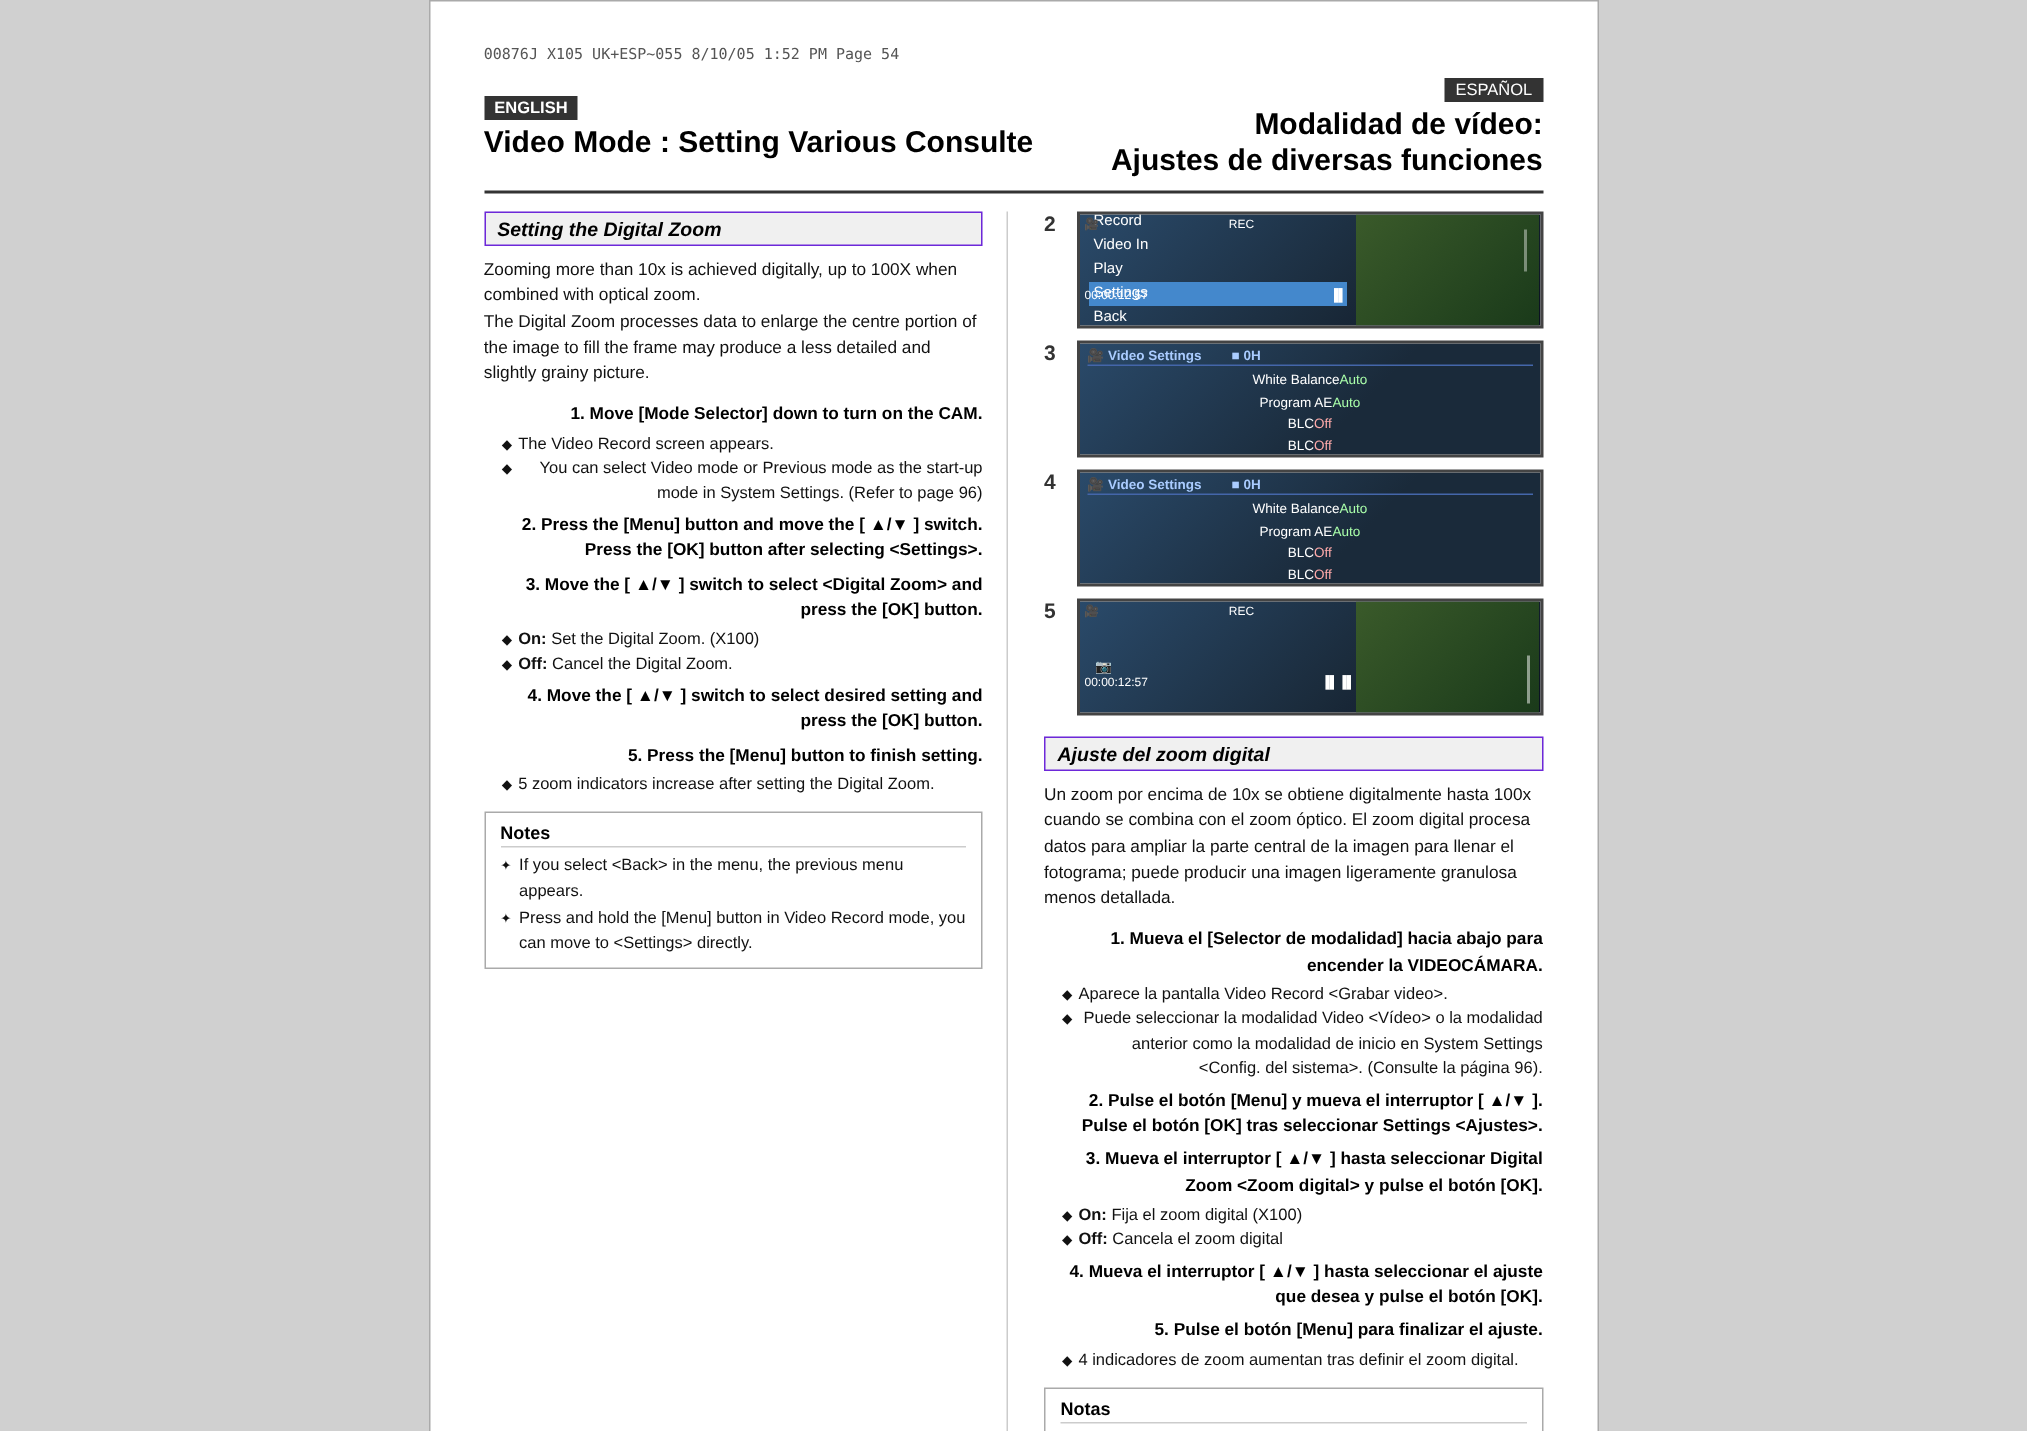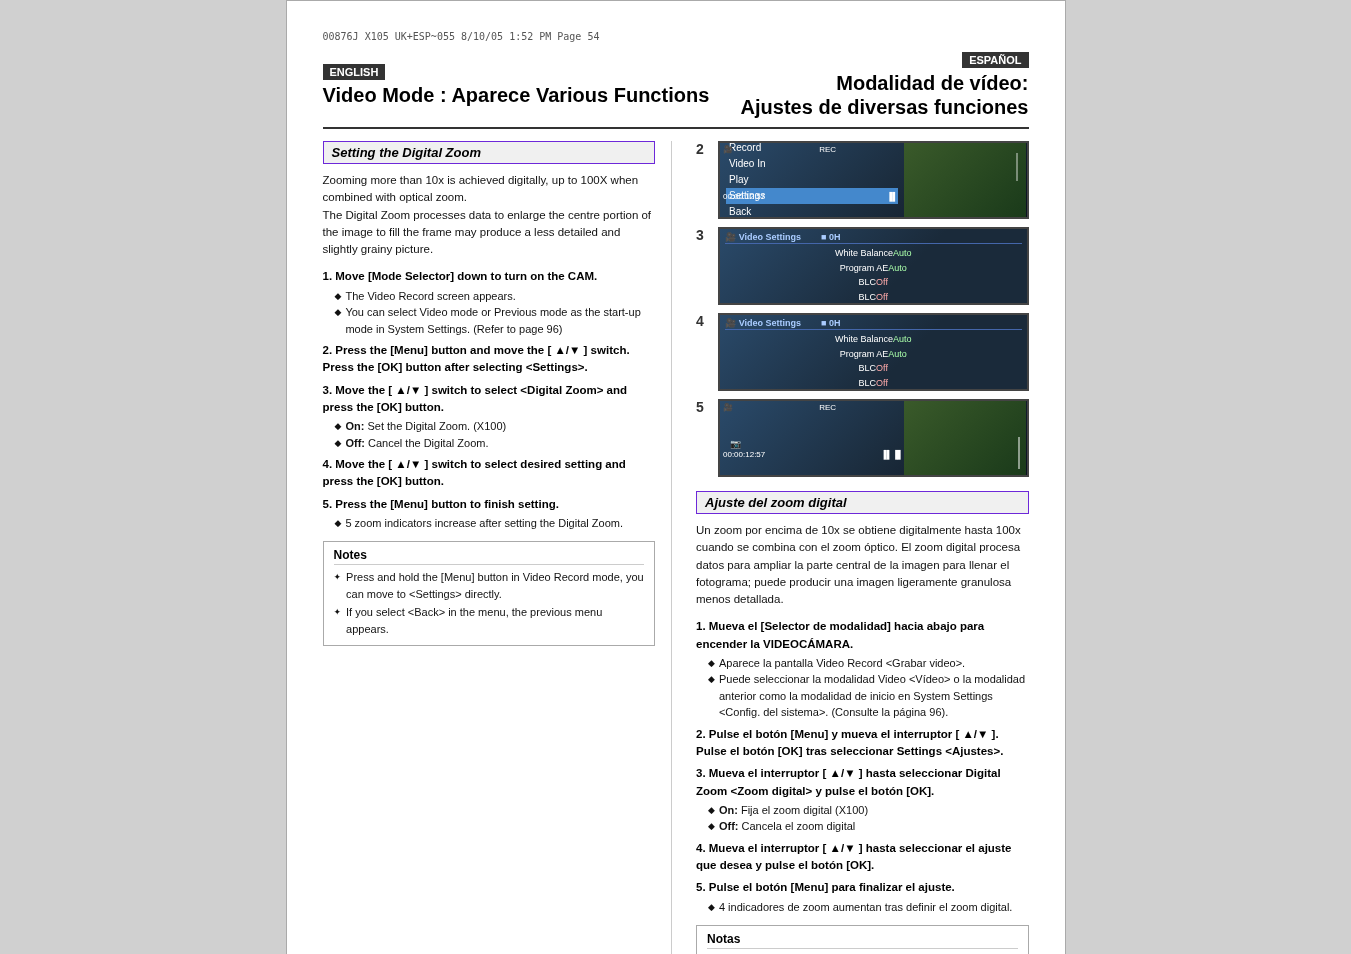--- a/index.html
+++ b/index.html
@@ -59,21 +59,21 @@
     }
     .header-right {
       display: flex;
       flex-direction: column;
       align-items: flex-end;
     }
     .espanol-badge {
       background: #333;
       color: #fff;
       font-size: 11px;
-      font-weight: bold;
+      font-weight: normal;
       padding: 2px 7px;
       display: inline-block;
       margin-bottom: 3px;
       width: fit-content;
     }
     .espanol-title {
       font-size: 20px;
       font-weight: bold;
       color: #000;
       line-height: 1.2;
@@ -108,20 +108,21 @@
       font-size: 11.5px;
       line-height: 1.5;
       margin-bottom: 10px;
       color: #111;
     }
     
     .steps-list {
       list-style: none;
       padding: 0;
       margin: 0 0 10px 0;
+      text-align: right;
     }
     .steps-list > li {
       font-size: 11.5px;
       font-weight: bold;
       margin-bottom: 5px;
       line-height: 1.5;
       color: #000;
     }
     .steps-list > li .sub-bullets {
       list-style: none;
@@ -310,21 +311,21 @@
 <div class="page-container">
 
   <div class="reg-mark tl"></div>
   <div class="reg-mark tr"></div>
 
   <div class="meta-line">00876J X105 UK+ESP~055   8/10/05 1:52 PM   Page  54</div>
 
   <div class="page-header">
     <div class="header-left">
       <span class="english-badge">ENGLISH</span>
-      <span class="english-title">Video Mode : Aparece Various Functions</span>
+      <span class="english-title">Video Mode : Setting Various Consulte</span>
     </div>
     <div class="header-right">
       <span class="espanol-badge">ESPAÑOL</span>
       <span class="espanol-title">Modalidad de vídeo:<br>Ajustes de diversas funciones</span>
     </div>
   </div>
 
   <div class="two-col">
 
     <div class="col-left">
@@ -367,24 +368,24 @@
                 <span>5 zoom indicators increase after setting the Digital Zoom.</span>
               </li>
           </ul>
         </li>
       </ol>
 
       <div class="notes-box">
         <div class="notes-title">Notes</div>
         <ul class="notes-list">
           <li>
-              <span>Press and hold the [Menu] button in Video Record mode, you can move to &lt;Settings&gt; directly.</span>
+              <span>If you select &lt;Back&gt; in the menu, the previous menu appears.</span>
             </li>
           <li>
-              <span>If you select &lt;Back&gt; in the menu, the previous menu appears.</span>
+              <span>Press and hold the [Menu] button in Video Record mode, you can move to &lt;Settings&gt; directly.</span>
             </li>
         </ul>
       </div>
     </div>
 
     <div class="col-right">
 
       <div class="screenshots">
 
         <div class="screenshot-item">

